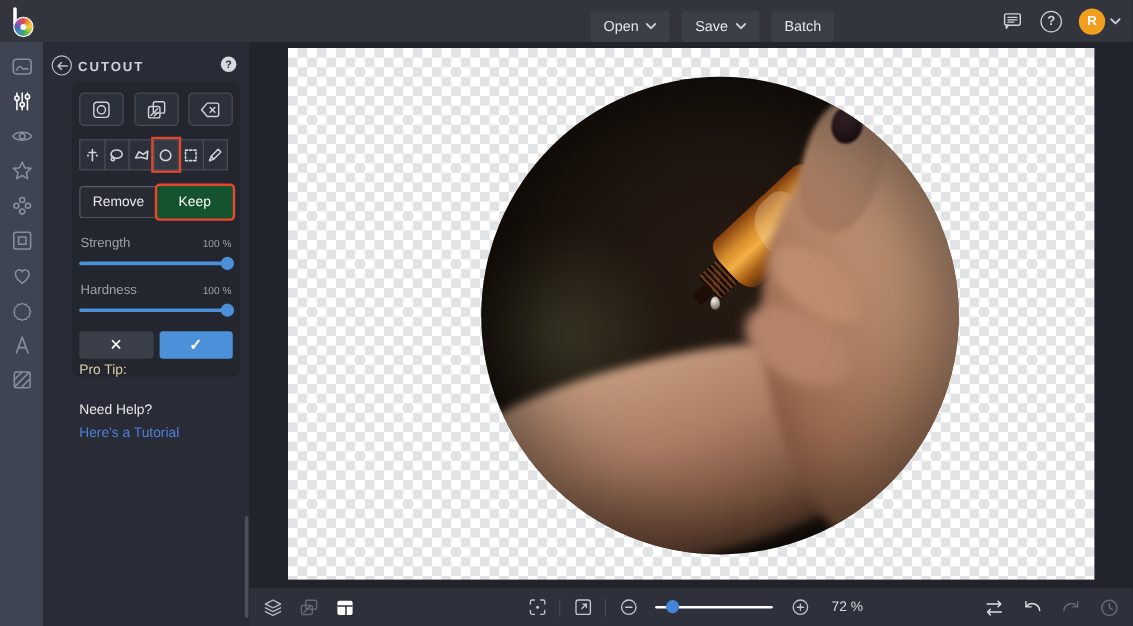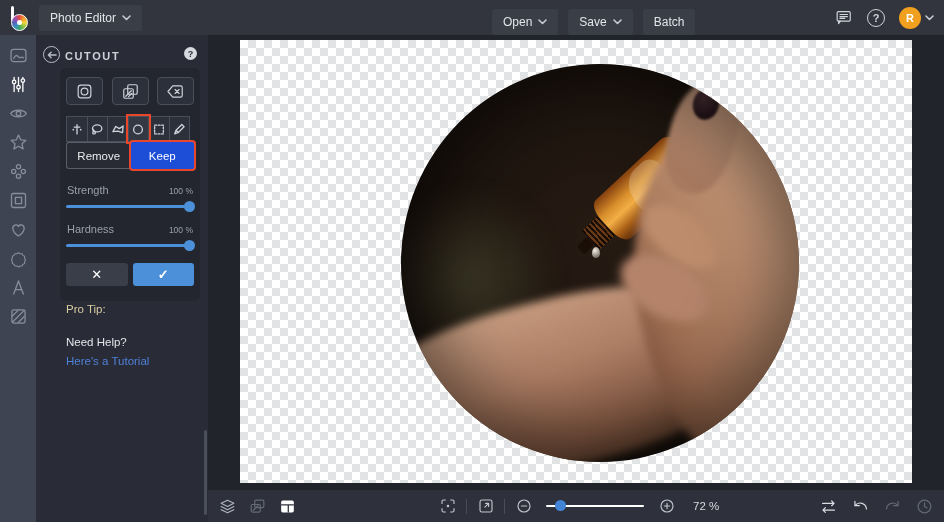--- a/index.html
+++ b/index.html
@@ -34,24 +34,24 @@
   .back-btn { position:absolute; left:7px; top:11px; width:17px; height:17px; border-radius:50%; border:1.3px solid #b9bdc6; background:none; color:#b9bdc6; display:flex; align-items:center; justify-content:center; cursor:pointer; }
   .panel-title { position:absolute; left:29px; top:15px; font-size:11px; font-weight:bold; letter-spacing:1.6px; color:#ced1d8; }
   .panel-help { position:absolute; right:11px; top:12px; width:13px; height:13px; border-radius:50%; background:#d7dade; color:#2b2e37; font-size:9px; font-weight:bold; display:flex; align-items:center; justify-content:center; cursor:pointer; border:none; }
   .tool-card { position:absolute; left:24px; top:33px; width:140px; background:#23262e; border-radius:6px; padding:9px 6px 15px; }
   .big-row { display:flex; justify-content:space-between; }
   .big-tool { width:37px; height:28px; background:#2c303a; border:1px solid #4a4e59; border-radius:4px; color:#ced2da; display:flex; align-items:center; justify-content:center; cursor:pointer; }
   .sel-row { display:flex; margin-top:11px; }
   .sel-tool { width:21.5px; height:26px; background:#2c303a; border:1px solid #4a4e59; margin-left:-1px; color:#ced2da; display:flex; align-items:center; justify-content:center; cursor:pointer; }
   .sel-tool:first-child { margin-left:0; }
   .sel-tool.selected { box-shadow:0 0 0 2px #e8472b; position:relative; z-index:2; background:#343843; }
-  .keep-row { display:flex; }
+  .keep-row { display:flex; margin-top:13px; }
   .keep-row button { flex:1; height:27px; font-size:11.5px; cursor:pointer; }
   .remove-btn { background:#282b34; border:1px solid #5a5e69; border-right:none; color:#e8eaee; border-radius:3px 0 0 3px; }
-  .keep-btn { background:#1d4ed8; border:none; color:#ffffff; border-radius:2px; box-shadow:0 0 0 2px #e8472b; position:relative; z-index:2; }
+  .keep-btn { background:#14532d; border:none; color:#ffffff; border-radius:2px; box-shadow:0 0 0 2px #e8472b; position:relative; z-index:2; }
   .slider-block { margin-top:15px; }
   .slider-head { display:flex; justify-content:space-between; align-items:baseline; padding:0 1px; }
   .slider-label { font-size:11px; color:#9aa0aa; }
   .slider-value { font-size:8.5px; color:#9aa0aa; }
   .slider-track { position:relative; margin-top:9px; height:3px; border-radius:2px; background:#4b90d8; cursor:pointer; }
   .slider-thumb { position:absolute; right:-1px; top:-4px; width:11px; height:11px; border-radius:50%; background:#4b90d8; cursor:pointer; }
   .confirm-row { display:flex; gap:5px; margin-top:16px; }
   .confirm-row button { flex:1; height:23px; border:none; border-radius:3px; color:#fff; font-size:13px; line-height:1; cursor:pointer; display:flex; align-items:center; justify-content:center; }
   .cancel-btn { background:#3a3e48; }
   .apply-btn { background:#4b90d8; font-weight:bold; }
@@ -111,26 +111,20 @@
 </head>
 <body>
 
 <div class="app">
 
   <header class="topbar">
     <div class="logo">
       <div class="stem"></div>
       <div class="wheel"></div>
     </div>
-    <button class="tb-btn menu-btn">
-      <span>Photo Editor</span>
-      <svg class="chev" viewBox="0 0 9 6">
-          <path d="M1 1 L4.5 4.5 L8 1"></path>
-        </svg>
-    </button>
     <div class="tb-center">
       <button class="tb-btn">
         <span>Open</span>
         <svg class="chev" viewBox="0 0 9 6">
             <path d="M1 1 L4.5 4.5 L8 1"></path>
           </svg>
       </button>
       <button class="tb-btn">
         <span>Save</span>
         <svg class="chev" viewBox="0 0 9 6">

